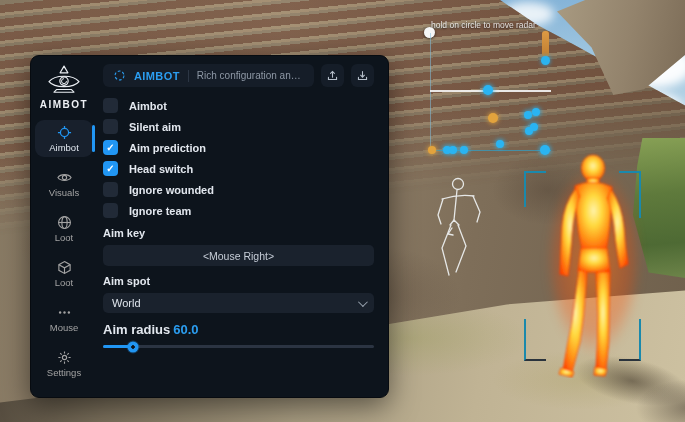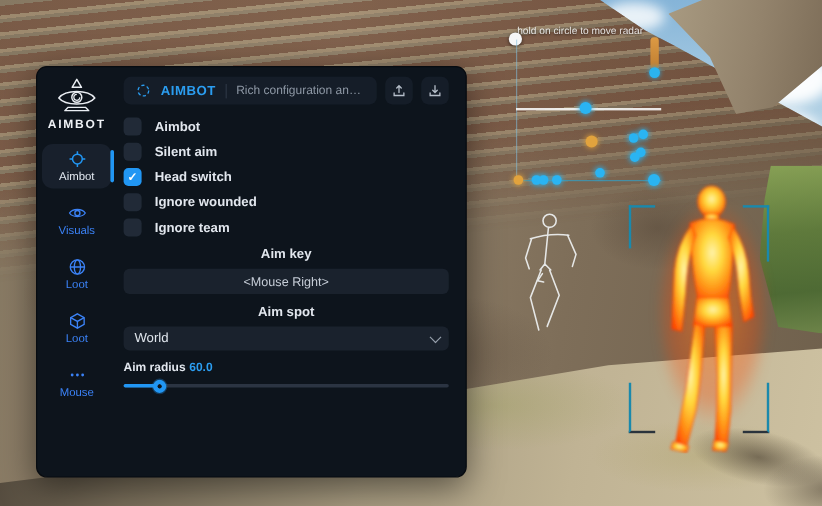--- a/index.html
+++ b/index.html
@@ -87,21 +87,21 @@
 
   
   .panel{position:absolute;left:30px;top:55px;width:359px;height:343px;z-index:20;display:flex;
     background:#0d141c;border:1px solid #070b10;border-radius:9px;
     box-shadow:0 8px 28px rgba(0,0,0,.5);color:#dde3ea;}
   .side{width:66px;display:flex;flex-direction:column;align-items:center;padding-top:9px;flex:none;}
   .logo svg{width:36px;height:30px;display:block;}
   .brand{font-size:10px;font-weight:700;letter-spacing:1.5px;color:#eef1f5;margin-top:4px;}
   .nav{margin-top:10px;display:flex;flex-direction:column;gap:8px;width:100%;align-items:center;}
   .nav-item{position:relative;width:58px;height:37px;display:flex;flex-direction:column;align-items:center;
-    justify-content:center;gap:2px;border-radius:9px;color:#3b82f6;cursor:pointer;}
+    justify-content:center;gap:2px;border-radius:9px;color:#a3a3a3;cursor:pointer;}
   .nav-item.active{background:#18202c;color:#e2e8f0;}
   .nav-item.active .nicon{color:#2196f3;}
   .nicon{width:15px;height:15px;display:flex;}
   .nicon svg{width:15px;height:15px;}
   .nlabel{font-size:9.5px;}
   .abar{display:none;position:absolute;right:-2px;top:5px;width:3px;height:27px;border-radius:2px;background:#2196f3;}
   .nav-item.active .abar{display:block;}
 
   .content{flex:1;padding:8px 14px 0 6px;min-width:0;}
   .hrow{display:flex;gap:7px;align-items:center;}
@@ -117,30 +117,30 @@
   .iconbtn svg{width:13px;height:13px;}
 
   .toggles{margin-top:11px;display:flex;flex-direction:column;gap:6px;}
   .trow{display:flex;align-items:center;gap:11px;height:15px;cursor:pointer;}
   .cbox{width:15px;height:15px;border-radius:4px;background:#212a37;display:flex;
     align-items:center;justify-content:center;color:#fff;flex:none;}
   .trow.on .cbox{background:#2196f3;}
   .trow.on .cbox::after{content:"\2713";font-size:10px;font-weight:700;}
   .tlabel{font-size:11px;font-weight:600;color:#e2e7ee;}
 
-  .flabel{margin-top:9px;font-size:11px;font-weight:700;color:#e2e7ee;text-align:center;}
+  .flabel{margin-top:9px;font-size:11px;font-weight:700;color:#e2e7ee;}
   .keybtn{margin-top:6px;width:100%;height:21px;background:#1a222d;border:none;border-radius:5px;
     color:#c6cdd7;font-size:10.5px;cursor:pointer;font-family:inherit;}
   .select{margin-top:6px;height:20px;background:#1a222d;border-radius:5px;display:flex;
     align-items:center;justify-content:space-between;padding:0 9px;font-size:11px;color:#dfe5ec;cursor:pointer;}
   .chev{width:7px;height:7px;border-right:1.5px solid #97a1ad;border-bottom:1.5px solid #97a1ad;
     transform:rotate(45deg) translateY(-2px);}
 
   .sliders{margin-top:9px;display:flex;flex-direction:column;gap:10px;}
-  .slabel{font-size:10px;font-weight:700;color:#e2e7ee;}
+  .slabel{font-size:13px;font-weight:700;color:#e2e7ee;}
   .sval{color:#2b9df0;font-weight:700;margin-left:3px;}
   .track{position:relative;margin-top:8px;height:3px;background:#2b3442;border-radius:2px;cursor:pointer;}
   .fill{position:absolute;left:0;top:0;bottom:0;background:#2196f3;border-radius:2px;}
   .thumb{position:absolute;top:50%;width:11px;height:11px;border-radius:50%;cursor:grab;
     background:radial-gradient(circle,#0e1319 0 1.5px,#2196f3 2px);transform:translate(-50%,-50%);
     box-shadow:0 0 0 1px rgba(33,150,243,.3);}
 </style>
 </head>
 <body>
 
@@ -289,20 +289,30 @@
     <span class="nicon">
               <svg viewBox="0 0 24 24" fill="currentColor">
                 <circle cx="5" cy="12" r="1.9"></circle>
                 <circle cx="12" cy="12" r="1.9"></circle>
                 <circle cx="19" cy="12" r="1.9"></circle>
               </svg>
             </span>
     <span class="nlabel">Mouse</span>
 
   </div>
+          <div class="nav-item">
+    <span class="nicon">
+              <svg viewBox="0 0 24 24" fill="none" stroke="currentColor" stroke-width="1.8">
+                <circle cx="12" cy="12" r="3.4"></circle>
+                <path d="M12 2.2v3.4M12 18.4v3.4M2.2 12h3.4M18.4 12h3.4M5.1 5.1l2.4 2.4M16.5 16.5l2.4 2.4M18.9 5.1l-2.4 2.4M7.5 16.5l-2.4 2.4"></path>
+              </svg>
+            </span>
+    <span class="nlabel">Settings</span>
+
+  </div>
         </nav>
     </aside>
 
     <main class="content">
       <div class="hrow">
         <div class="hpill">
           <span class="reticle">
             <svg viewBox="0 0 24 24" fill="none" stroke="#2b9df0" stroke-width="2">
               <circle cx="12" cy="12" r="8.2" stroke-dasharray="5 3.6"></circle>
             </svg>
@@ -329,20 +339,24 @@
           <div class="trow">
     <span class="cbox"></span>
     <span class="tlabel">Aimbot</span>
   </div>
           <div class="trow">
     <span class="cbox"></span>
     <span class="tlabel">Silent aim</span>
   </div>
           <div class="trow on">
     <span class="cbox"></span>
+    <span class="tlabel">Aim prediction</span>
+  </div>
+          <div class="trow on">
+    <span class="cbox"></span>
     <span class="tlabel">Head switch</span>
   </div>
           <div class="trow">
     <span class="cbox"></span>
     <span class="tlabel">Ignore wounded</span>
   </div>
           <div class="trow">
     <span class="cbox"></span>
     <span class="tlabel">Ignore team</span>
   </div>

